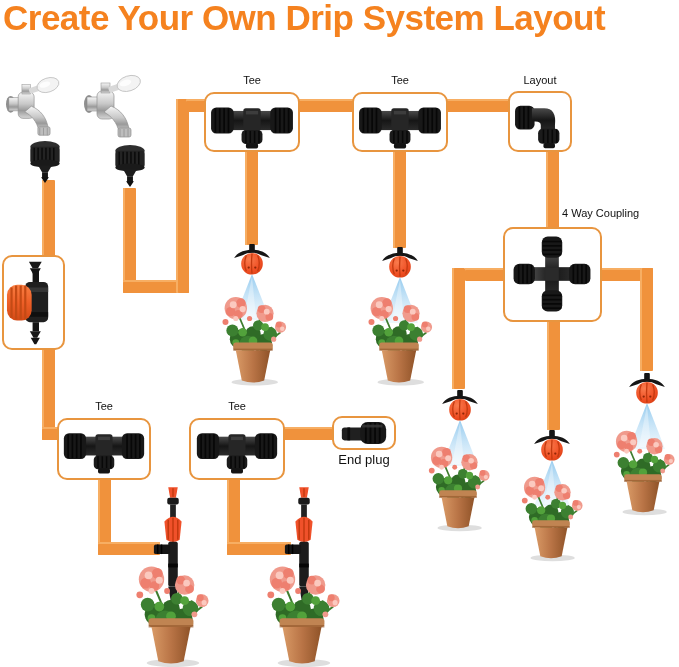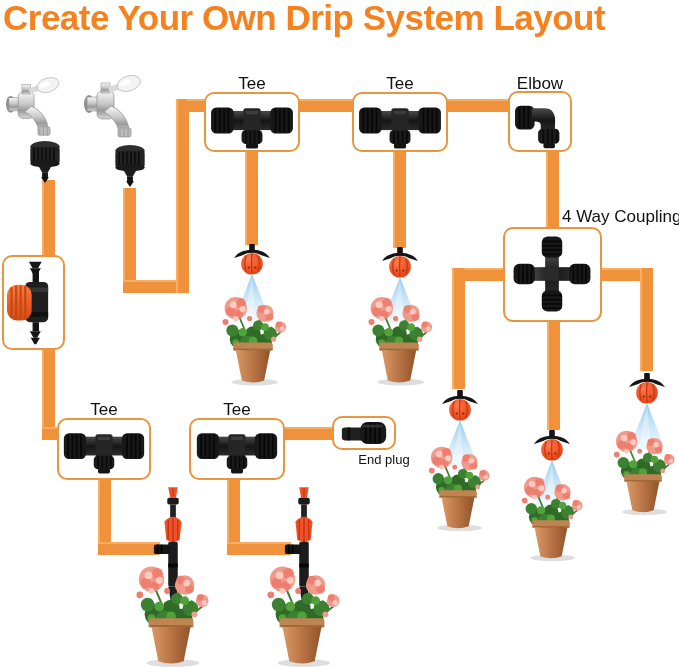--- a/index.html
+++ b/index.html
@@ -14,21 +14,21 @@
   }
   .tube{position:absolute;background:#F0923C;border-radius:1px;z-index:1;}
   .tube.v{box-shadow:inset 2px 0 0 #F7AE63;}
   .tube.h{box-shadow:inset 0 2px 0 #F7AE63;}
   .callout{
     position:absolute;background:#ffffff;border:2px solid #E8953F;border-radius:10px;
     z-index:2;box-sizing:border-box;
   }
   .part{position:absolute;z-index:3;}
   .lbl{
-    position:absolute;z-index:4;color:#111111;font-size:17px;text-align:center;
+    position:absolute;z-index:4;color:#111111;font-size:11px;text-align:center;
     white-space:nowrap;
   }
   svg{display:block;overflow:visible;}
 </style>
 </head>
 <body>
 
 <div id="stage">
 
   <svg width="0" height="0" style="position:absolute" aria-hidden="true">
@@ -440,19 +440,19 @@
     </svg>
   <svg class="part" style="left:84px;top:74px" width="64px" height="70">
       <use href="#sym-faucet"></use>
     </svg>
   <svg class="part" style="left:112px;top:142px" width="36" height="45">
       <use href="#sym-adapter"></use>
     </svg>
 
   <div class="lbl" style="left:204px;top:74px;width:96px">Tee</div>
   <div class="lbl" style="left:352px;top:74px;width:96px">Tee</div>
-  <div class="lbl" style="left:508px;top:74px;width:64px">Elbow</div>
+  <div class="lbl" style="left:508px;top:74px;width:64px">Layout</div>
   <div class="lbl" style="left:562px;top:207px;text-align:right">4 Way Coupling</div>
   <div class="lbl" style="left:57px;top:400px;width:94px">Tee</div>
   <div class="lbl" style="left:189px;top:400px;width:96px">Tee</div>
-  <div class="lbl" style="left:352px;top:452px;width:64px;font-size:13px">End plug</div>
+  <div class="lbl" style="left:332px;top:452px;width:64px;font-size:13px">End plug</div>
 
 </div>
 
 </body></html>

